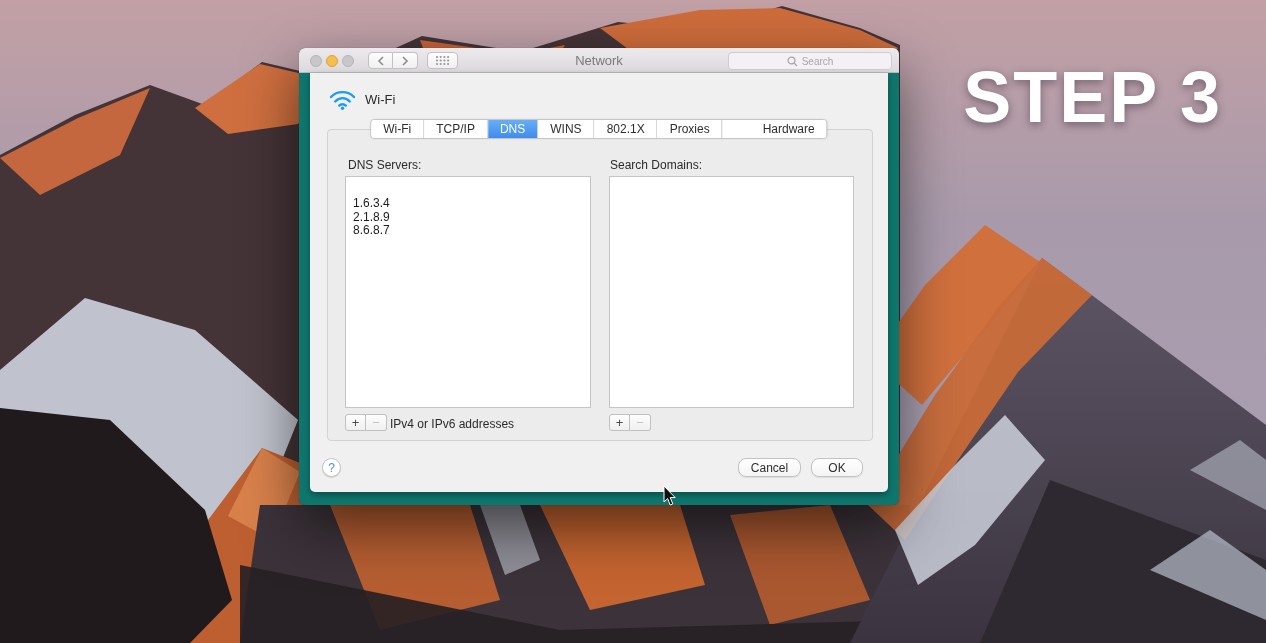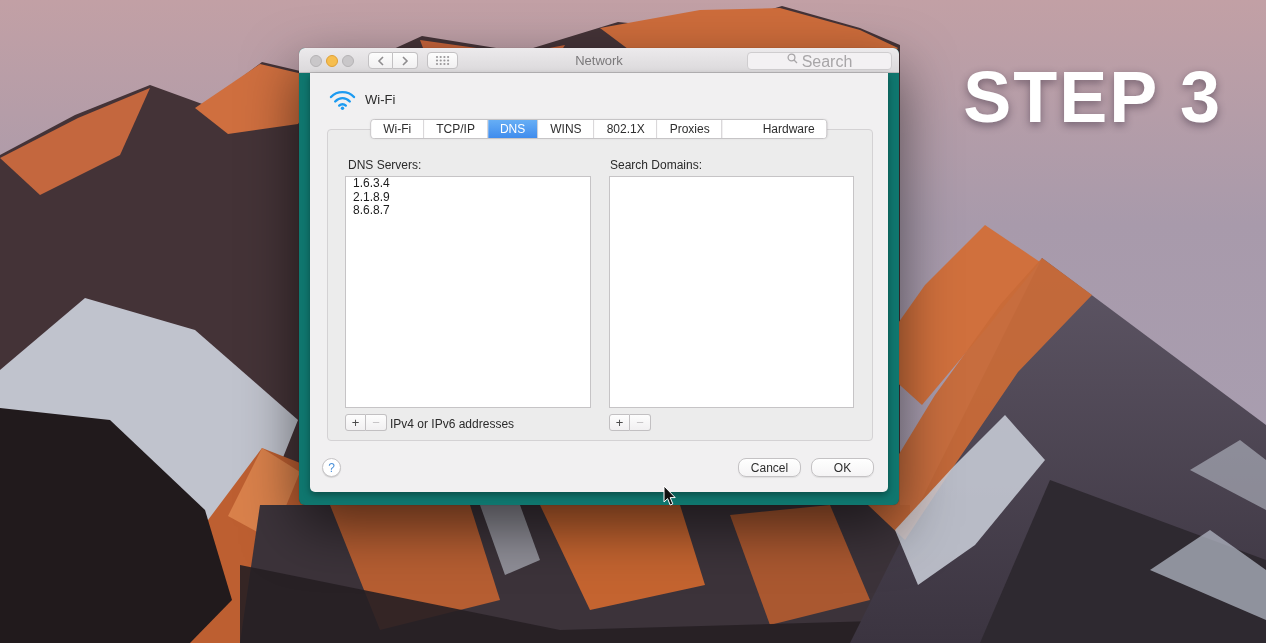--- a/index.html
+++ b/index.html
@@ -42,24 +42,24 @@
   .gridbtn {
     position:absolute; left:128px; top:4px; width:31px; height:17px;
     background:linear-gradient(#fdfdfd,#f1f0f1); border:1px solid #c3c1c3; border-radius:4px;
     display:flex; align-items:center; justify-content:center;
   }
   .win-title {
     position:absolute; left:0; right:0; top:0; height:25px; line-height:25px;
     text-align:center; font-size:13px; color:#7b797b;
   }
   .searchbox {
-    position:absolute; right:7px; top:4px; width:145px; height:18px;
+    position:absolute; right:7px; top:4px; width:164px; height:18px;
     background:#f3f1f3; border:1px solid #cfcdcf; border-radius:4px;
-    display:flex; justify-content:center; gap:4px;
-    color:#a8a6a8; font-size:16px;
+    display:flex; align-items:center; justify-content:center; gap:4px;
+    color:#a8a6a8; font-size:10px;
   }
 
   
   .sheet {
     position:absolute; left:11px; top:25px; width:578px; height:419px;
     background:#f1f0f1; border-radius:0 0 5px 5px;
     box-shadow:0 3px 7px rgba(0,0,0,.35);
   }
   .wifi-row { position:absolute; left:19px; top:16px; display:flex; align-items:center; gap:9px; }
   .wifi-label { font-size:13px; color:#2b2b2b; }
@@ -82,21 +82,21 @@
     position:absolute; left:17px; top:56px; width:546px; height:312px;
     background:#edecEd; background:#edecee00; background-color:#ececec;
     border:1px solid #d4d2d4; border-radius:4px;
   }
   .field-label { position:absolute; font-size:12px; color:#2b2b2b; }
   .lbl-dns { left:38px; top:85px; }
   .lbl-domains { left:300px; top:85px; }
 
   .listbox {
     position:absolute; top:103px; height:232px; background:#ffffff;
-    border:1px solid #c6c4c6; padding:0 0 0 7px;
+    border:1px solid #c6c4c6; padding:20px 0 0 7px;
   }
   .list-dns { left:35px; width:246px; }
   .list-domains { left:299px; width:245px; }
   .list-item { font-size:12px; color:#1c1c1c; line-height:13.5px; }
 
   .pm-group { position:absolute; top:341px; display:flex; }
   .pm-left { left:35px; } .pm-right { left:299px; }
   .pmbtn {
     width:21px; height:17px; font-size:13px; line-height:15px; text-align:center;
     background:linear-gradient(#fdfdfd,#f1f0f1); border:1px solid #c2c0c2; color:#4a4a4a;
@@ -110,21 +110,21 @@
     background:#ffffff; border:1px solid #c6c4c6; box-shadow:0 1px 1px rgba(0,0,0,.12);
     font-size:12px; color:#4a90d9; text-align:center; line-height:18px;
   }
   .pushbtn {
     position:absolute; top:385px; height:19px; border-radius:8px;
     background:linear-gradient(#ffffff,#f5f4f5); border:1px solid #c4c2c4;
     font-size:12px; color:#2e2e2e; text-align:center; line-height:18px;
     box-shadow:0 1px 1px rgba(0,0,0,.08);
   }
   .btn-cancel { left:428px; width:63px; }
-  .btn-ok { left:501px; width:63px; }
+  .btn-ok { left:501px; width:52px; }
 
   .cursor { position:absolute; left:353px; top:413px; z-index:9; }
 </style>
 </head>
 <body>
 
 <svg class="wallpaper" width="1266" height="643" viewBox="0 0 1266 643" preserveAspectRatio="none">
   <defs>
     <linearGradient id="sky" x1="0" y1="0" x2="0" y2="1">
       <stop offset="0" stop-color="#c2a0a5"></stop>

